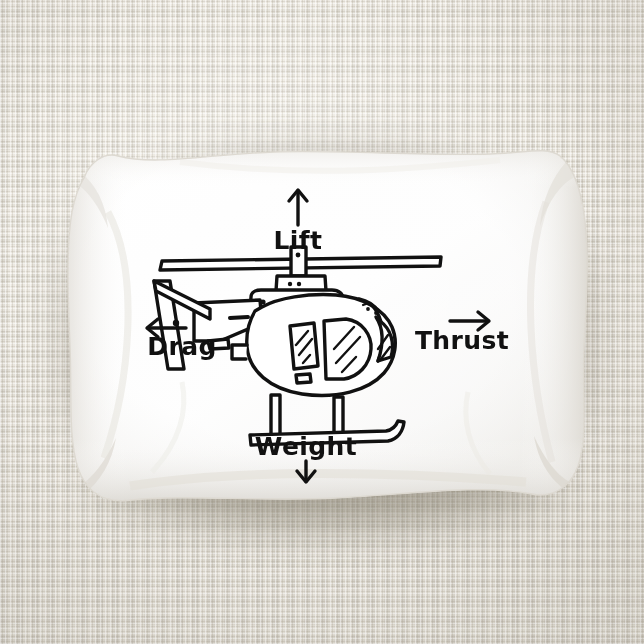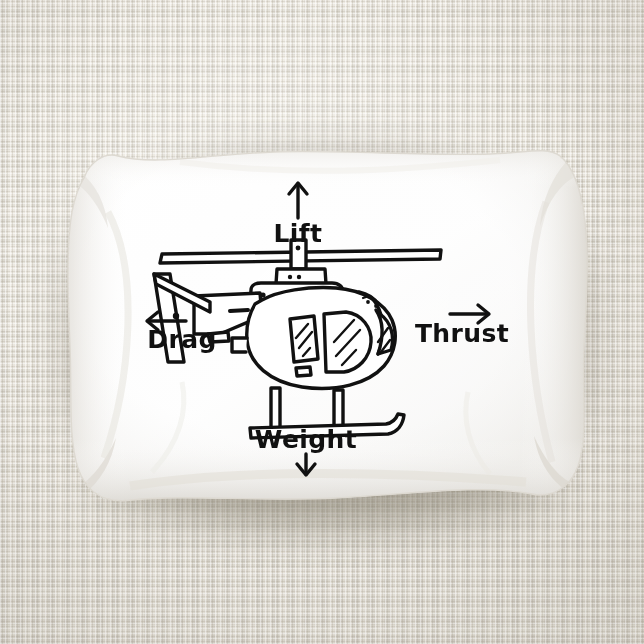--- a/index.html
+++ b/index.html
@@ -85,21 +85,21 @@
     top: 10px;
     width: 530px;
     height: 372px;
   }
   #pillow svg { display:block; width:100%; height:100%; overflow: visible; }
 
   
   #design {
     position: absolute;
     left: 58px;
-    top: 24px;
+    top: 31px;
     width: 420px;
     height: 320px;
     pointer-events: none;
   }
   #design svg { display:block; width:100%; height:100%; overflow: visible; }
 
   .force-label {
     font-family: "DejaVu Sans", sans-serif;
     font-weight: 700;
     fill: #111111;

